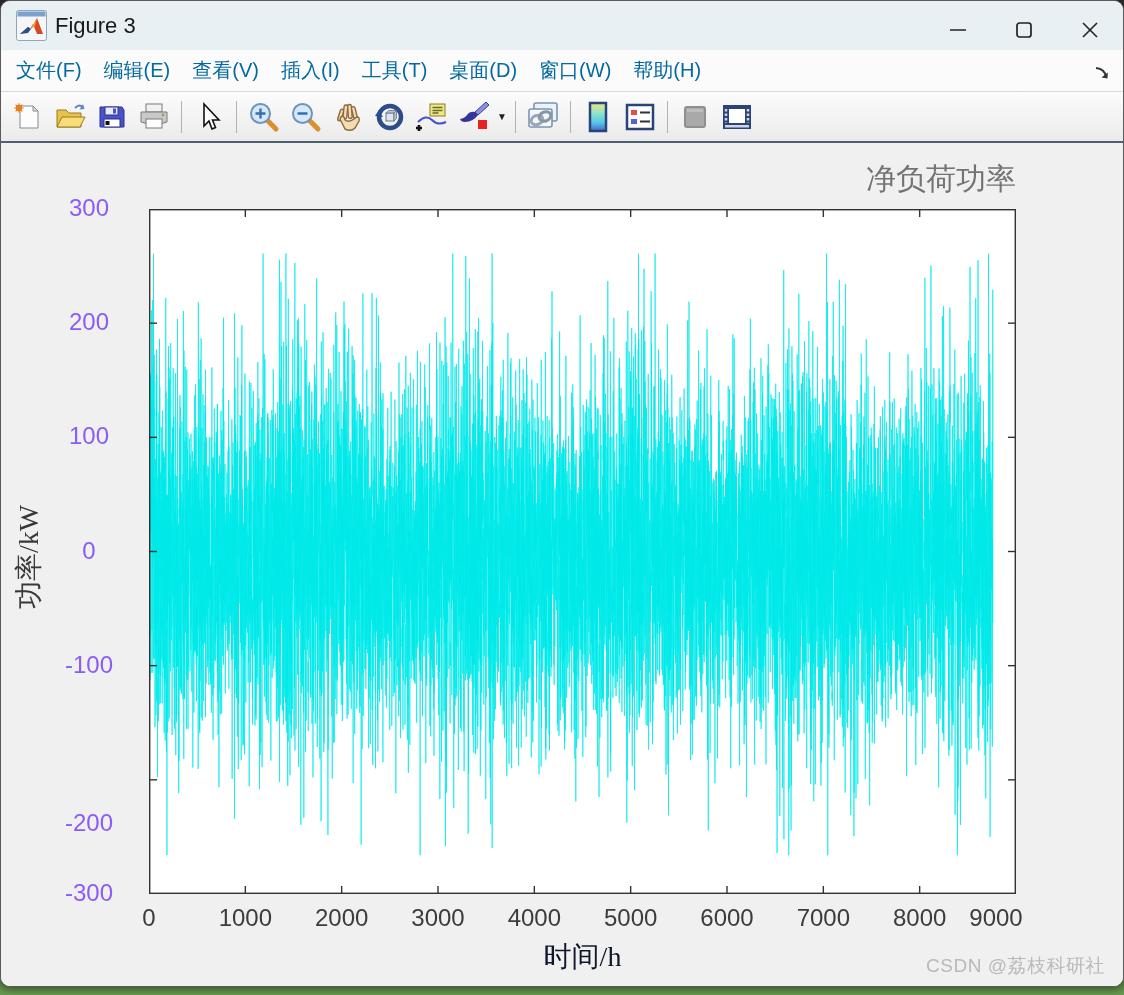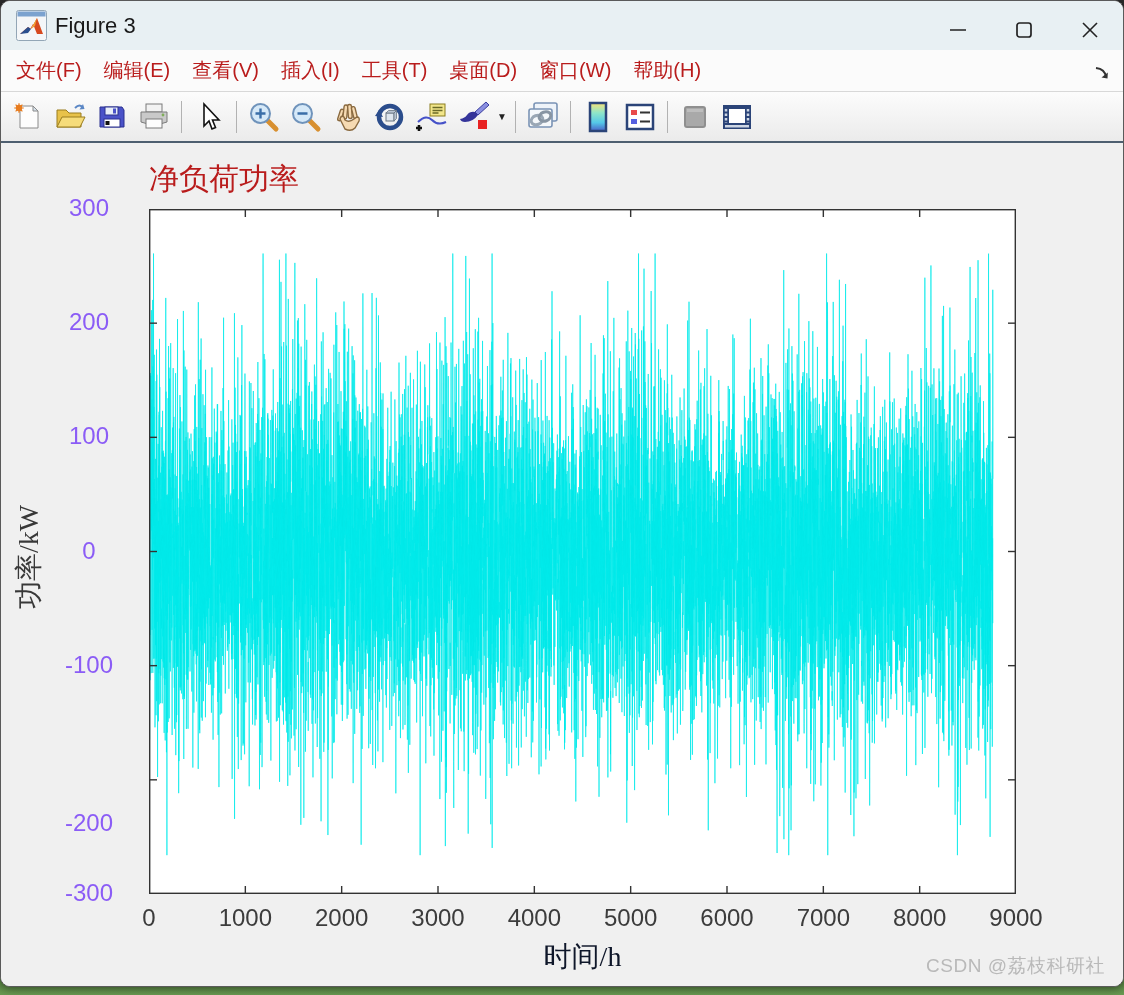--- a/index.html
+++ b/index.html
@@ -17,31 +17,31 @@
     display:flex; flex-direction:column;
   }
   
   .titlebar { height:49px; background:#e8f0f3; display:flex; align-items:center; position:relative; flex:0 0 auto; }
   .app-icon { width:31px; height:31px; margin:0 8px 0 15px; }
   .win-title { font-size:22px; color:#191919; }
   .win-controls { position:absolute; right:0; top:0; height:58px; display:flex; align-items:center; }
   .win-btn { width:66px; height:46px; display:flex; align-items:center; justify-content:center; cursor:default; }
   
   .menubar { height:42px; background:#fbfbfb; border-bottom:1px solid #d8d8d8; display:flex; align-items:center; padding-left:4px; position:relative; flex:0 0 auto; }
-  .menu-item { font-size:20px; color:#b91c1c; padding:20px 11px; }
+  .menu-item { font-size:20px; color:#0369a1; padding:20px 11px; }
   .menu-arrow { position:absolute; right:10px; top:12px; width:20px; height:20px; }
   
   .toolbar { height:51px; background:linear-gradient(180deg,#fcfcfc,#ebebeb); border-bottom:2px solid #4e5f70; display:flex; align-items:center; padding-left:6px; flex:0 0 auto; }
   .tb-btn { width:42px; height:40px; display:flex; align-items:center; justify-content:center; border-radius:3px; }
   .tb-sep { width:1px; height:32px; background:#b2b2b2; margin:0 6px; }
   .tb-dd { width:14px; height:40px; display:flex; align-items:center; justify-content:center; font-size:10px; color:#222; }
   
   .canvas { position:relative; flex:1 1 auto; background:#f0f0f0; }
-  .plot-title { position:absolute; left:148px; width:867px; top:16px; text-align:left;
-    font-family:Liberation Mono, monospace; font-size:30px; color:#b91c1c; }
+  .plot-title { position:absolute; left:148px; width:867px; top:16px; text-align:right;
+    font-family:Liberation Mono, monospace; font-size:30px; color:#737373; }
   .plot-box { position:absolute; left:148px; top:66px; width:867px; height:685px; background:#ffffff; }
   .plot-box svg { position:absolute; left:0; top:0; }
   .xtick-label { position:absolute; width:110px; text-align:center; font-size:24px; color:#3c3c3c; }
   .ytick-label { position:absolute; width:96px; text-align:center; font-size:24px; color:#8b5cf6; }
   .xaxis-label { position:absolute; left:148px; width:867px; top:795px; text-align:center;
     font-family:"Liberation Serif","DejaVu Serif",serif; font-size:28px; color:#0f172a; }
   .yaxis-label { position:absolute; left:-62px; top:395px; width:180px; text-align:center;
     transform:rotate(-90deg); font-family:"Liberation Serif","DejaVu Serif",serif; font-size:28px; color:#383838; }
   .watermark { position:absolute; right:18px; top:810px; font-size:19px; color:#b9b9b9; letter-spacing:.5px; }
 </style>
@@ -290,21 +290,21 @@
     <div id="tick-labels">
         <span class="xtick-label" style="left: 93px; top: 761px;">0</span>
         <span class="xtick-label" style="left: 189.333px; top: 761px;">1000</span>
         <span class="xtick-label" style="left: 285.667px; top: 761px;">2000</span>
         <span class="xtick-label" style="left: 382px; top: 761px;">3000</span>
         <span class="xtick-label" style="left: 478.333px; top: 761px;">4000</span>
         <span class="xtick-label" style="left: 574.667px; top: 761px;">5000</span>
         <span class="xtick-label" style="left: 671px; top: 761px;">6000</span>
         <span class="xtick-label" style="left: 767.333px; top: 761px;">7000</span>
         <span class="xtick-label" style="left: 863.667px; top: 761px;">8000</span>
-        <span class="xtick-label" style="left: 960px; top: 761px; text-align: center;">9000</span>
+        <span class="xtick-label" style="left: 940px; top: 761px; text-align: center;">9000</span>
         <span class="ytick-label" style="left: 40px; top: 736px;">-300</span>
         <span class="ytick-label" style="left: 40px; top: 621.833px; margin-top: 44px;">-200</span>
         <span class="ytick-label" style="left: 40px; top: 507.667px;">-100</span>
         <span class="ytick-label" style="left: 40px; top: 393.5px;">0</span>
         <span class="ytick-label" style="left: 40px; top: 279.333px;">100</span>
         <span class="ytick-label" style="left: 40px; top: 165.167px;">200</span>
         <span class="ytick-label" style="left: 40px; top: 51px;">300</span>
       </div>
 
     <div class="yaxis-label">功率/kW</div>

